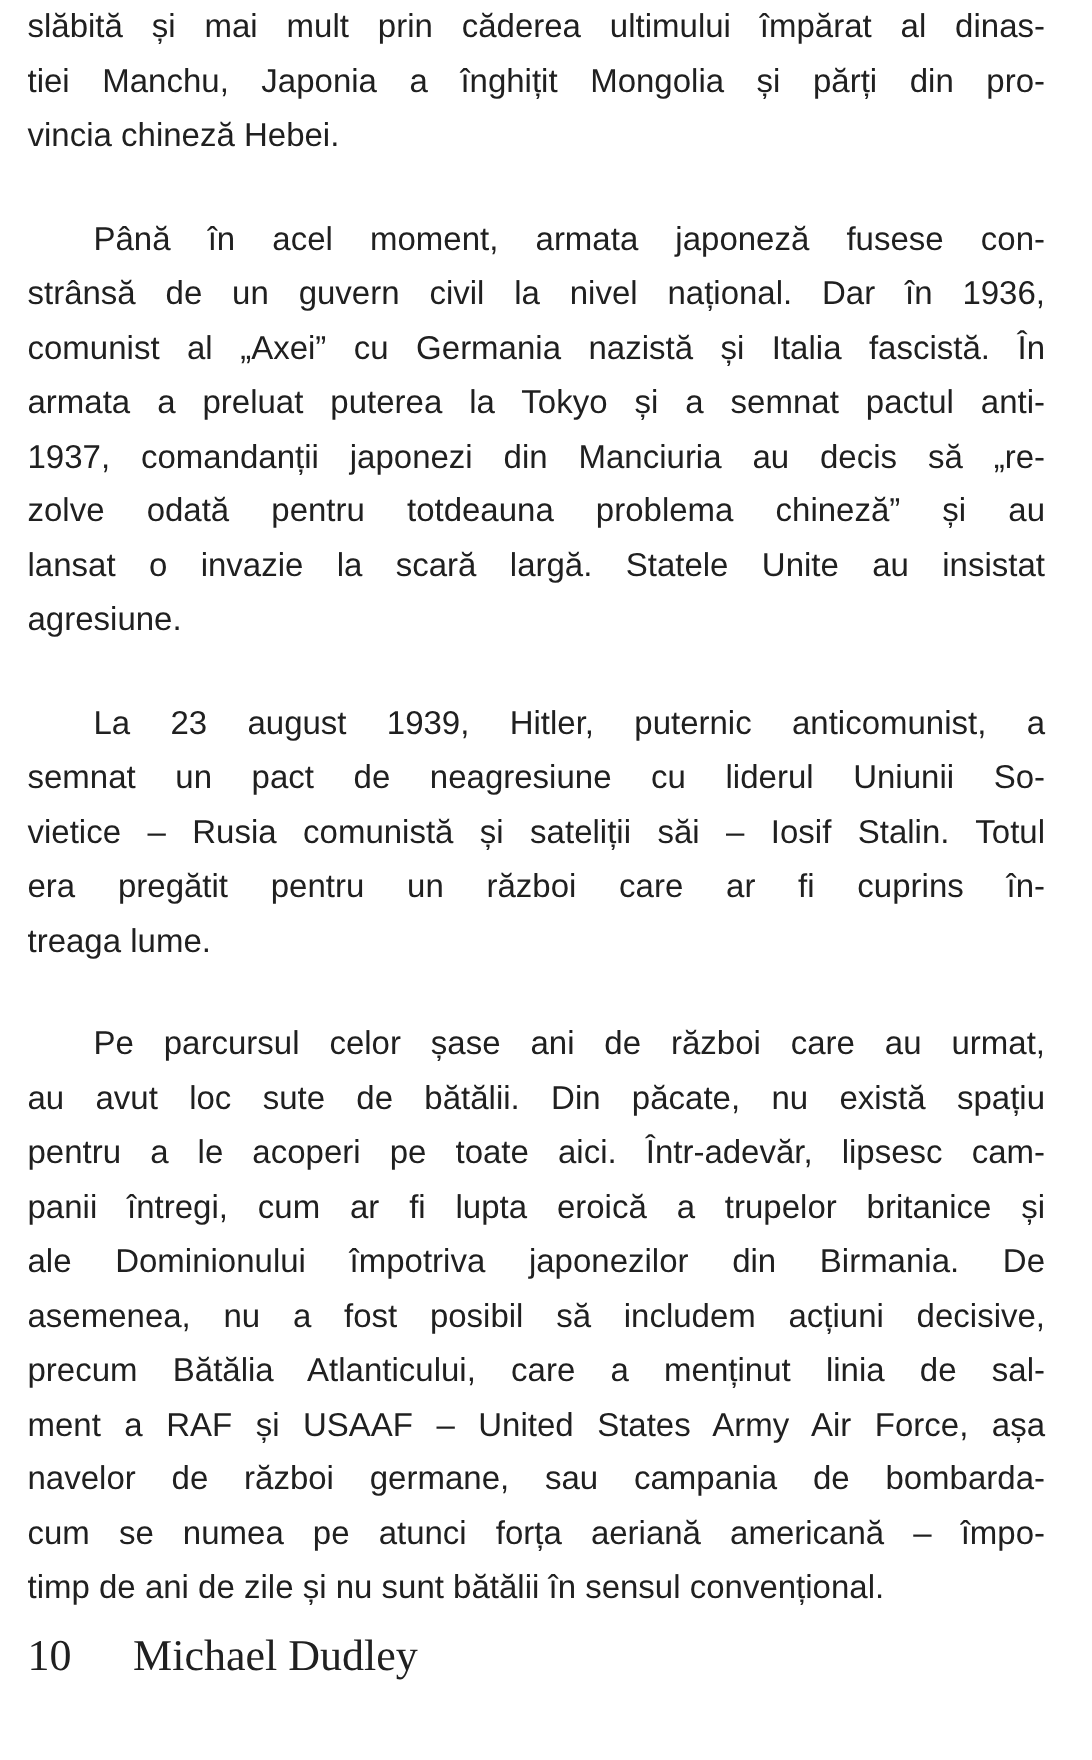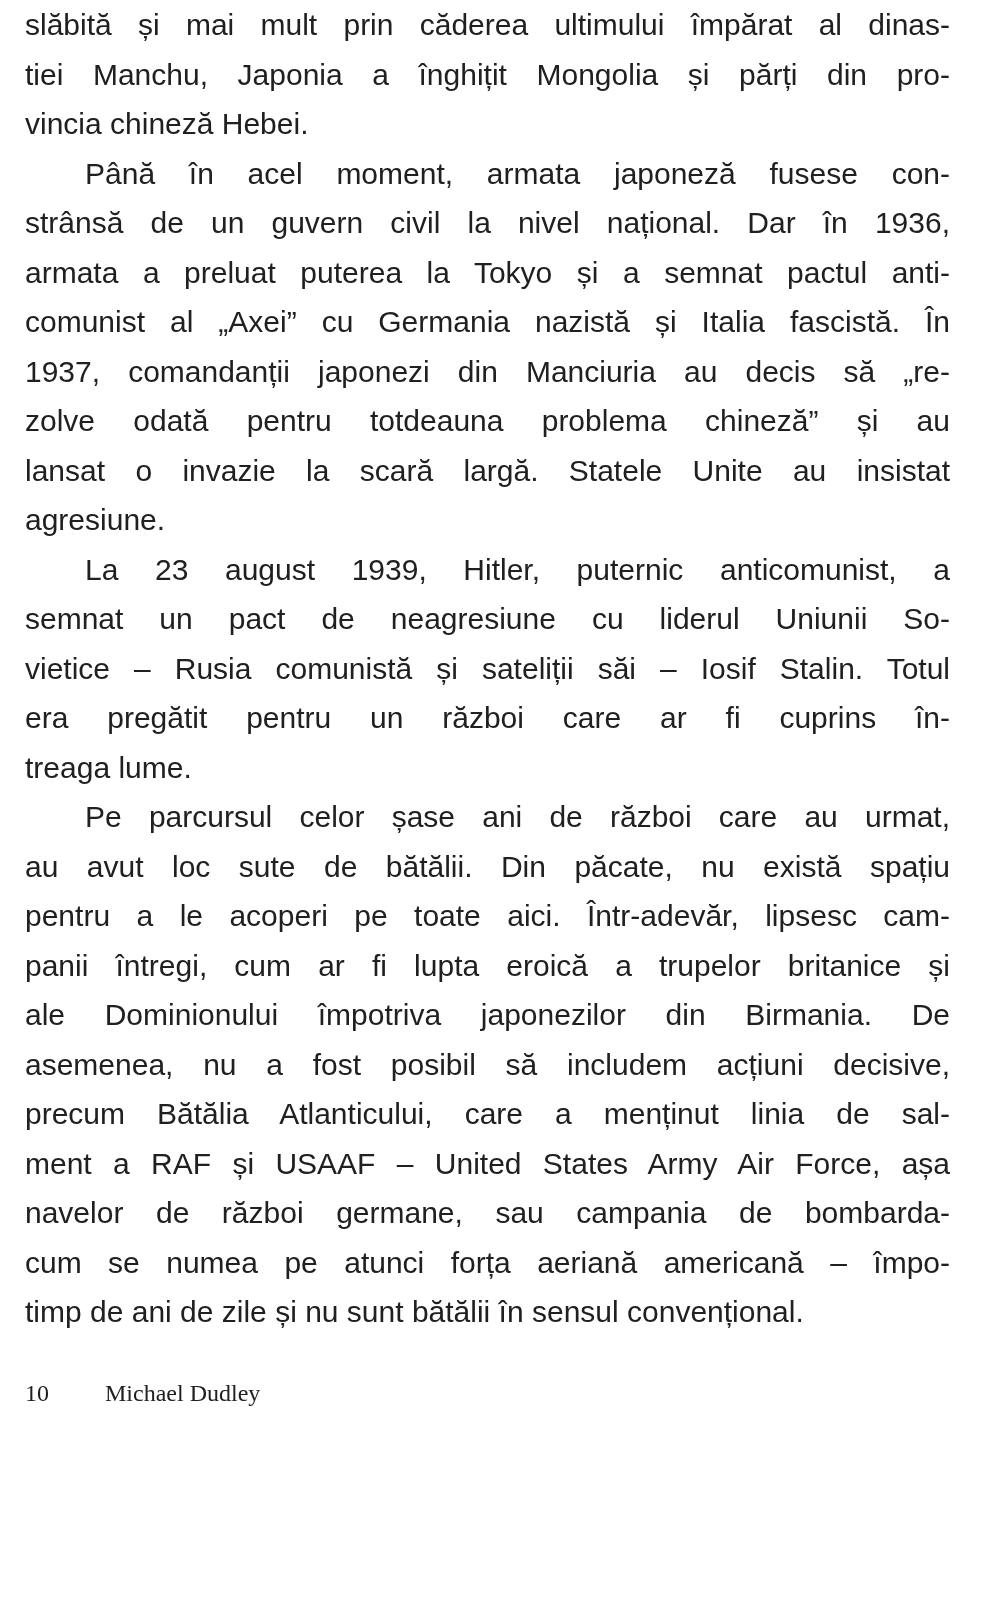--- a/index.html
+++ b/index.html
@@ -29,28 +29,29 @@
     font-size: 30px;
     line-height: 49.5px;
     color: var(--text-color, #202020);
     text-align: justify;
     text-align-last: justify;
     text-justify: inter-word;
     white-space: normal;
   }
   .line.indent {
     text-indent: 60px;
+    margin-top: 44px;
   }
   .line.last {
     text-align-last: left;
   }
   .footer {
-    margin-top: 36px;
+    margin-top: 16px;
     font-family: "Liberation Serif", "DejaVu Serif", serif;
-    font-size: 24px;
+    font-size: 40px;
     line-height: 40px;
     color: var(--text-color, #202020);
   }
   .running {
     margin-left: 56px;
   }
 </style>
 </head>
 <body>
 
@@ -59,22 +60,22 @@
 
     <p class="para">
       <span class="line">slăbită și mai mult prin căderea ultimului împărat al dinas-</span>
       <span class="line">tiei Manchu, Japonia a înghițit Mongolia și părți din pro-</span>
       <span class="line last">vincia chineză Hebei.</span>
     </p>
 
     <p class="para">
       <span class="line indent">Până în acel moment, armata japoneză fusese con-</span>
       <span class="line">strânsă de un guvern civil la nivel național. Dar în 1936,</span>
+      <span class="line">comunist al „Axei” cu Germania nazistă și Italia fascistă. În</span>
       <span class="line">armata a preluat puterea la Tokyo și a semnat pactul anti-</span>
-      <span class="line">comunist al „Axei” cu Germania nazistă și Italia fascistă. În</span>
       <span class="line">1937, comandanții japonezi din Manciuria au decis să „re-</span>
       <span class="line">zolve odată pentru totdeauna problema chineză” și au</span>
       <span class="line">lansat o invazie la scară largă. Statele Unite au insistat</span>
       <span class="line last">agresiune.</span>
     </p>
 
     <p class="para">
       <span class="line indent">La 23 august 1939, Hitler, puternic anticomunist, a</span>
       <span class="line">semnat un pact de neagresiune cu liderul Uniunii So-</span>
       <span class="line">vietice – Rusia comunistă și sateliții săi – Iosif Stalin. Totul</span>

